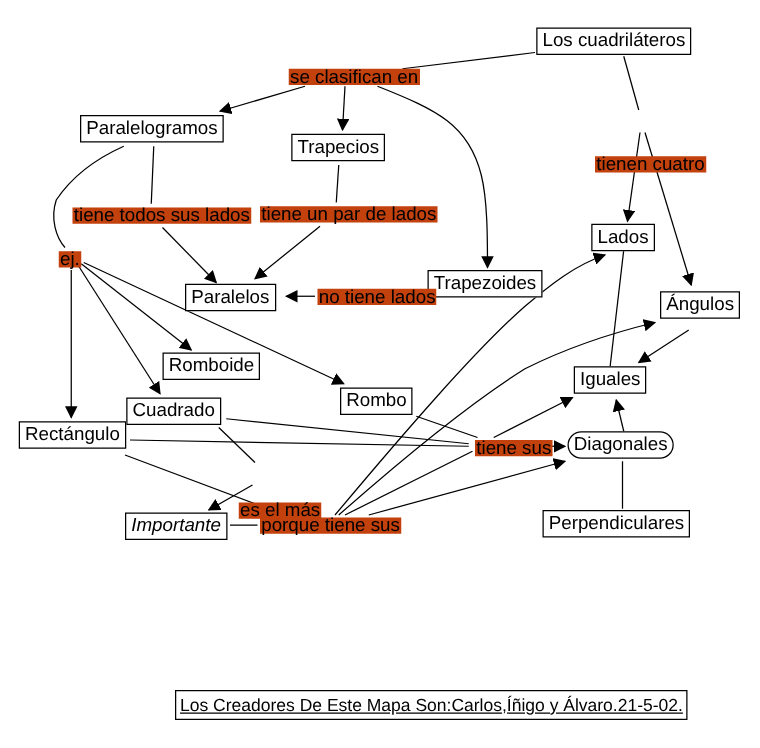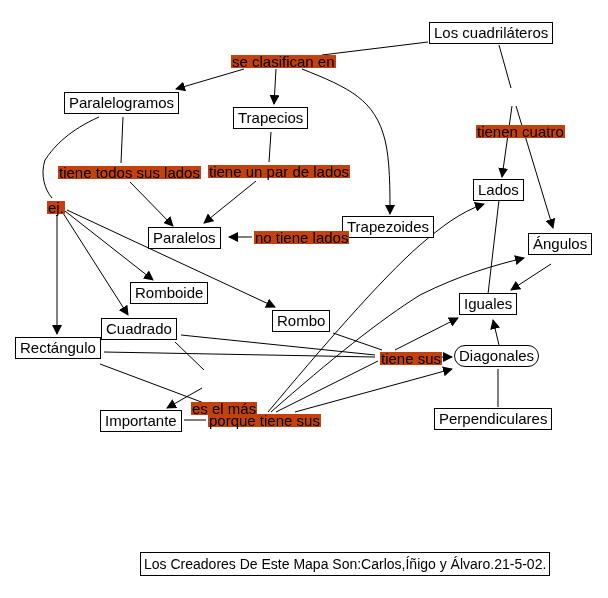--- a/index.html
+++ b/index.html
@@ -98,25 +98,25 @@
 <div class="node" style="left:148px;top:227px;text-align:center;">Paralelos</div>
 <div class="node" style="left:473px;top:179px;">Lados</div>
 <div class="node" style="left:528px;top:233px;">Ángulos</div>
 <div class="node" style="left:459px;top:293px;">Iguales</div>
 <div class="node" style="left:130px;top:282px;">Romboide</div>
 <div class="node" style="left:272px;top:310px;">Rombo</div>
 <div class="node" style="left:101px;top:318px;">Cuadrado</div>
 <div class="node" style="left:15px;top:337px;">Rectángulo</div>
 <div class="node" style="left:454px;top:345px;border-radius:11px;">Diagonales</div>
 <div class="node" style="left:434px;top:408px;">Perpendiculares</div>
-<div class="node" style="left:100px;top:410px;">Importante</div>
+<div class="node" style="left:100px;top:410px;font-style:italic;">Importante</div>
 
 <div class="lbl" style="left:231px;top:55px;">se clasifican en</div>
 <div class="lbl" style="left:476px;top:91px;margin-top:34px;">tienen cuatro</div>
 <div class="lbl" style="left:58px;top:166px;">tiene todos sus lados</div>
 <div class="lbl" style="left:208px;top:165px;">tiene un par de lados</div>
 <div class="lbl" style="left:254px;top:231px;">no tiene lados</div>
 <div class="lbl" style="left:47px;top:201px;">ej.</div>
 <div class="lbl" style="left:380px;top:352px;">tiene sus</div>
 <div class="lbl" style="left:191px;top:362px;margin-top:40px;">es el más</div>
 <div class="lbl" style="left:208px;top:414px;">porque tiene sus</div>
 
-<div class="credit" style="left:140px;top:552px;">Los Creadores De Este Mapa Son:Carlos,Íñigo y Álvaro.21-5-02.</div>
+<div class="credit" style="left:140px;top:552px;text-decoration:underline;">Los Creadores De Este Mapa Son:Carlos,Íñigo y Álvaro.21-5-02.</div>
 
 </body></html>

